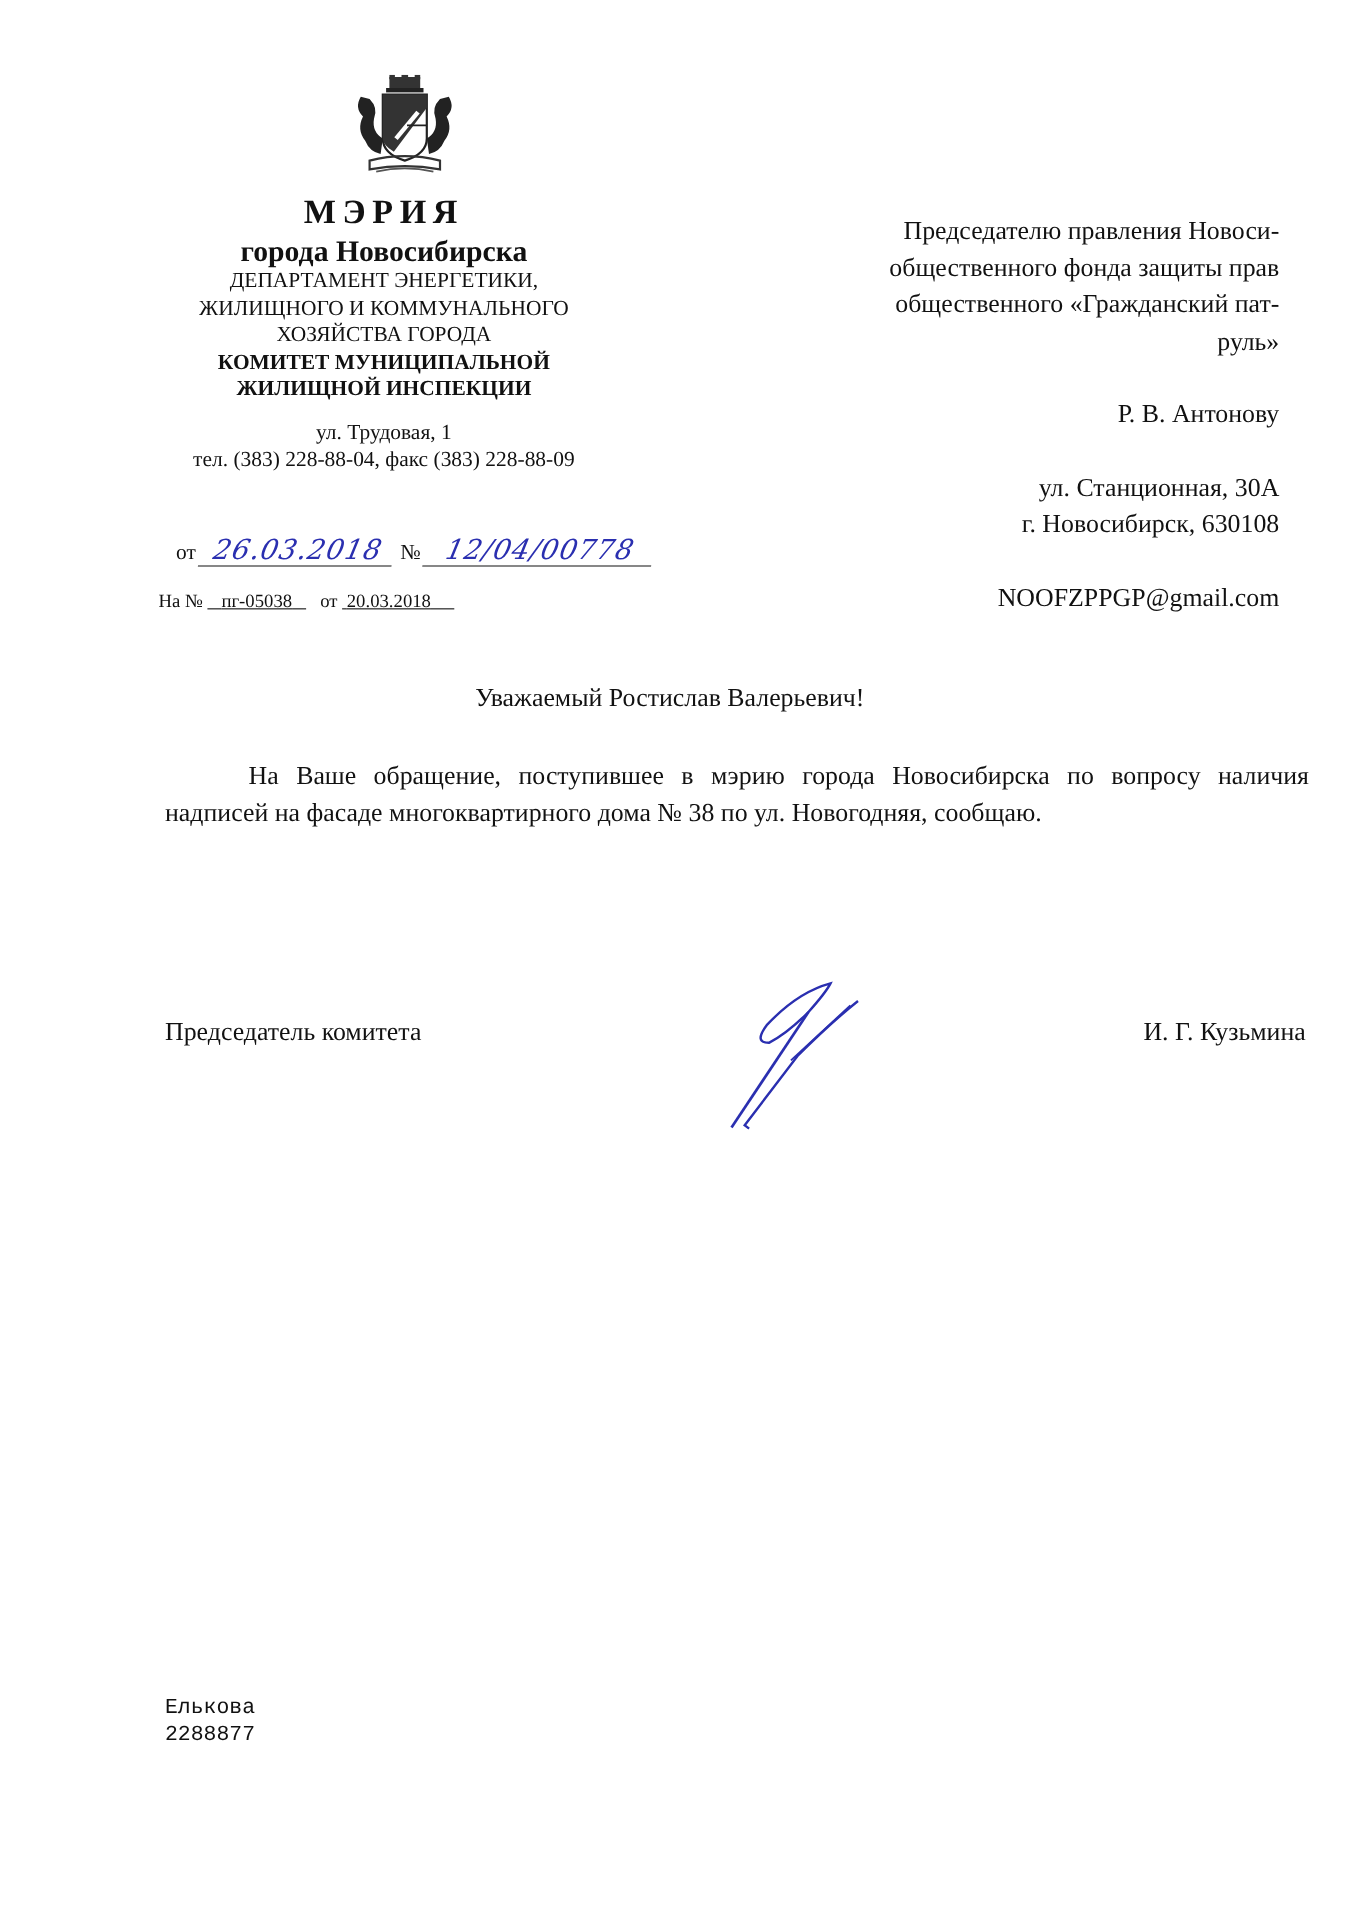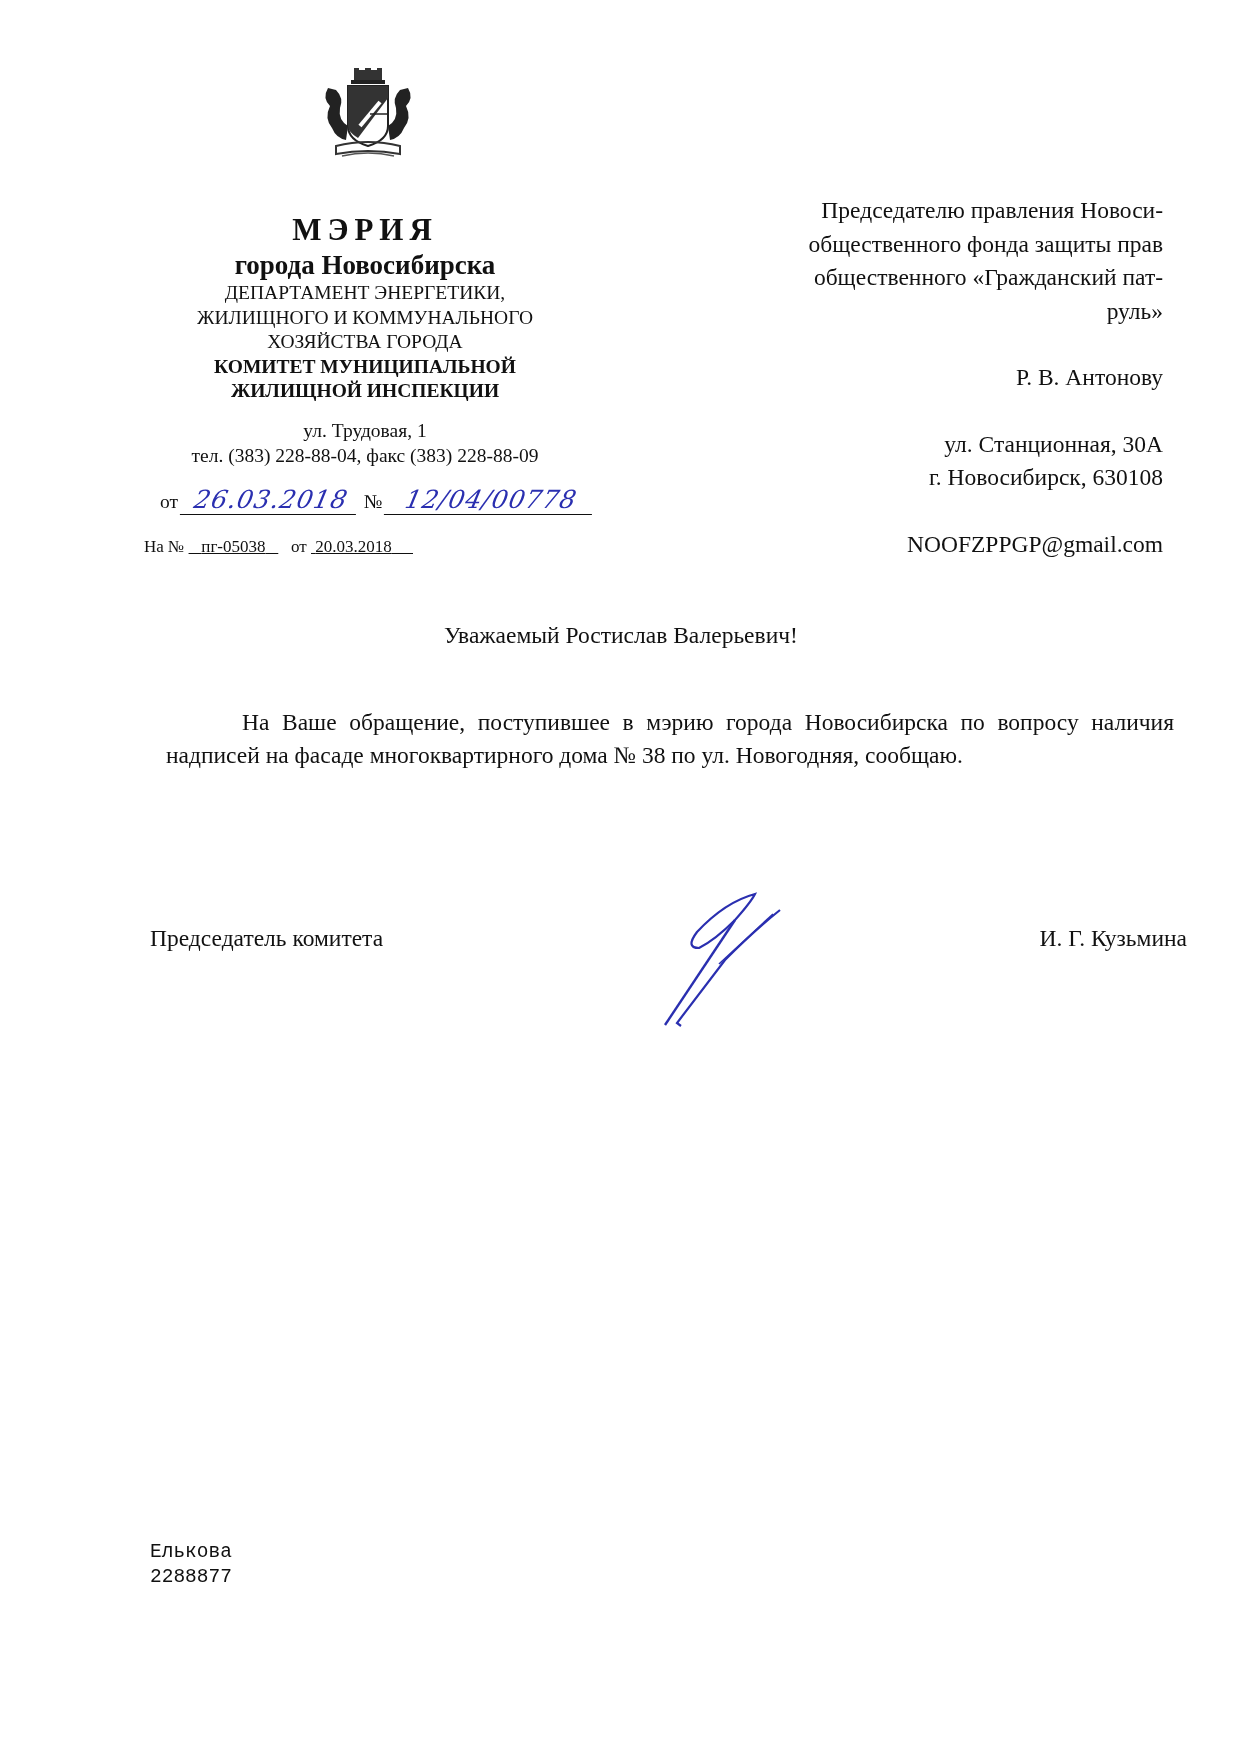--- a/index.html
+++ b/index.html
@@ -1,40 +1,40 @@
 <!DOCTYPE html>
 <html><head>
 <meta charset="utf-8">
 <style>
   html, body { margin: 0; padding: 0; background: #ffffff; }
   body { width: 1240px; height: 1753px; position: relative; overflow: hidden;
          font-family: "Liberation Serif", "DejaVu Serif", serif; color: #111; }
   .abs { position: absolute; }
   .crest { left: 318px; top: 68px; width: 100px; height: 96px; }
-  .left-block { left: 150px; top: 170px; width: 430px; text-align: center; margin-top: 37px; }
+  .left-block { left: 134px; top: 170px; width: 430px; text-align: center; }
   .mayor { font-size: 31px; font-weight: bold; letter-spacing: 6px; line-height: 38px; margin-top: 4px; }
   .city { font-size: 27px; font-weight: bold; line-height: 32px; }
   .dept { font-size: 19.5px; line-height: 24.5px; }
   .committee { font-size: 19.5px; font-weight: bold; line-height: 24.5px; }
   .addr { font-size: 19.5px; line-height: 25px; }
   .addr-gap { height: 14px; }
   .reg-line { left: 160px; top: 485px; font-size: 19.5px; white-space: nowrap; }
   .hand { font-family: "DejaVu Serif", serif; font-style: italic; color: #2a2fb0; font-size: 25px;
           letter-spacing: 1px; display: inline-block; border-bottom: 1.5px solid #111;
           padding: 0 4px; transform: skewX(-12deg); }
   .hand-date { width: 168px; text-align: center; }
   .hand-num { width: 200px; text-align: center; }
   .ref-line { left: 144px; top: 537px; font-size: 17px; white-space: nowrap; }
   .ul { text-decoration: underline; }
   .right-block { left: 703px; top: 194px; width: 460px; font-size: 23.5px; line-height: 33.5px; text-align: right; }
   .gap1 { height: 33px; }
-  .salutation { left: 12px; width: 1218px; top: 622px; text-align: center; font-size: 23.5px; }
+  .salutation { left: 0; width: 1218px; top: 622px; text-align: center; font-size: 23.5px; }
   .body-text { left: 150px; top: 690px; width: 1040px; font-size: 23.5px; line-height: 33px;
                text-align: justify; font-family: "Liberation Sans Narrow", "Liberation Serif", serif; }
-  .body-text p { margin: 16px; text-indent: 76px; }
+  .body-text p { margin: 0; text-indent: 76px; }
   .signer-title { left: 150px; top: 925px; font-size: 23.5px; }
   .signer-name { right: 53px; top: 925px; font-size: 23.5px; }
   .signature { left: 655px; top: 880px; width: 140px; height: 150px; }
   .footer { left: 150px; top: 1540px; font-size: 19.5px; line-height: 25px; font-family: Liberation Mono, monospace; }
 </style>
 </head>
 <body>
 
 <div class="abs crest">
   <svg width="100" height="96" viewBox="0 0 100 96">

